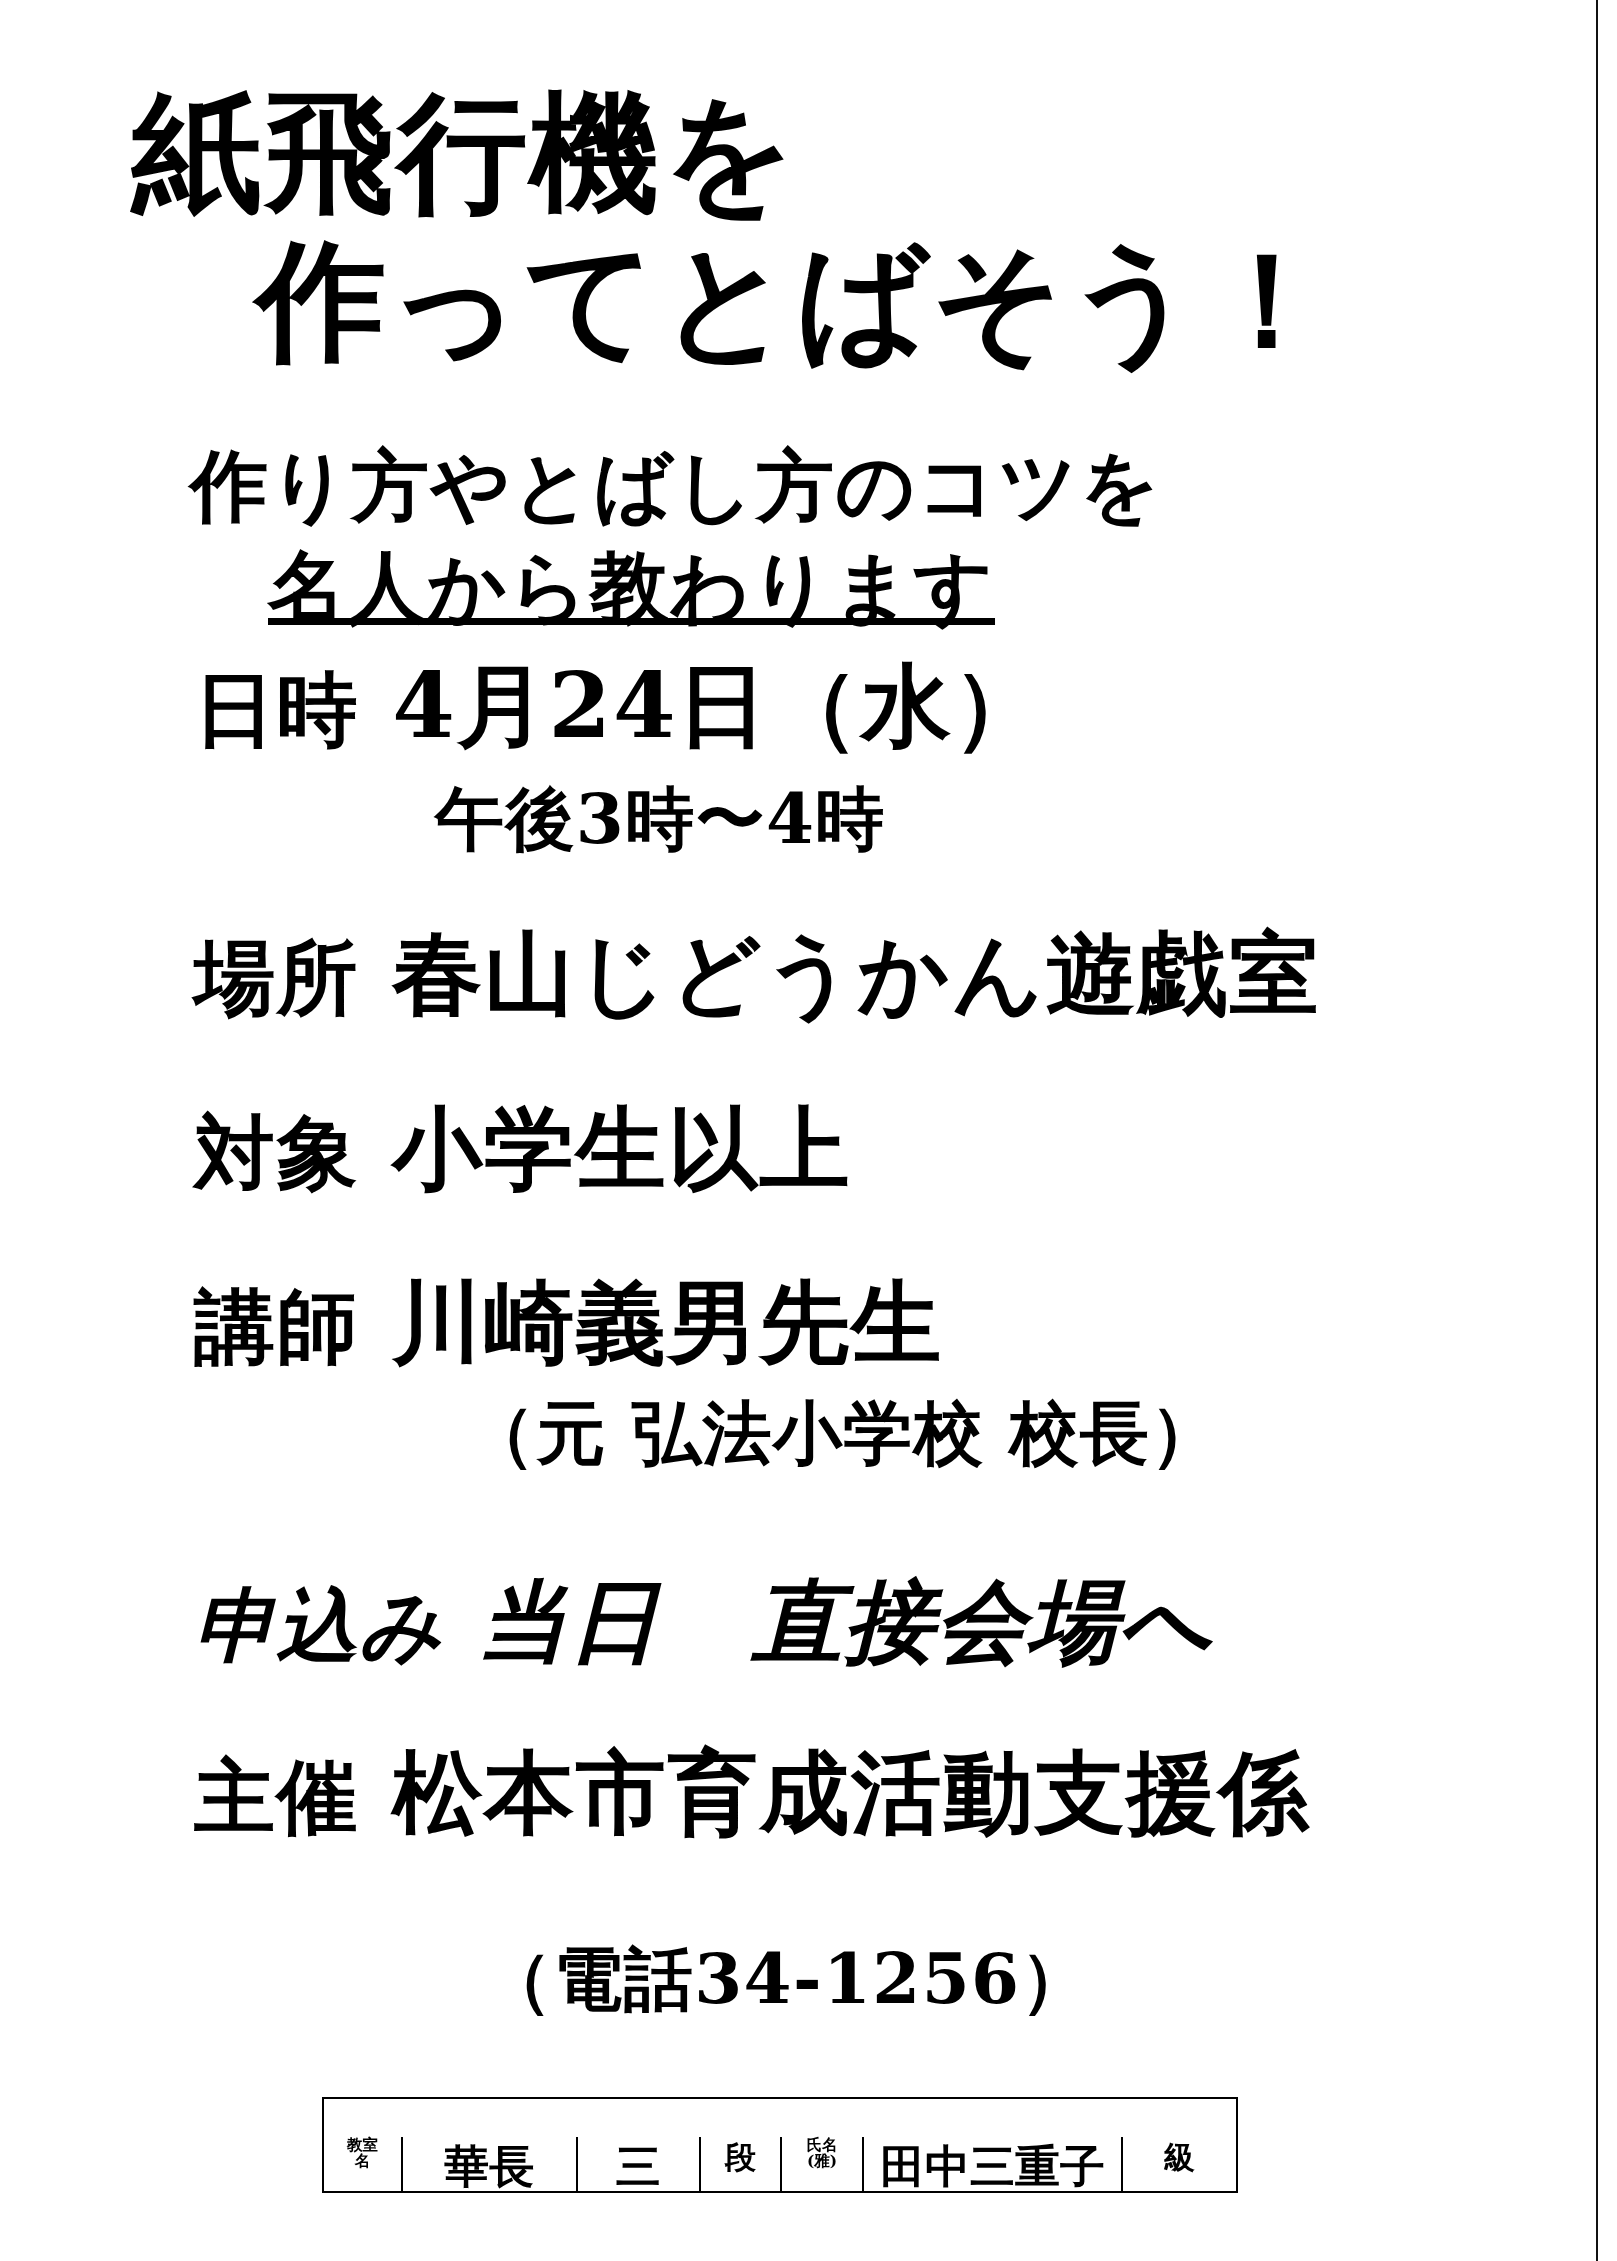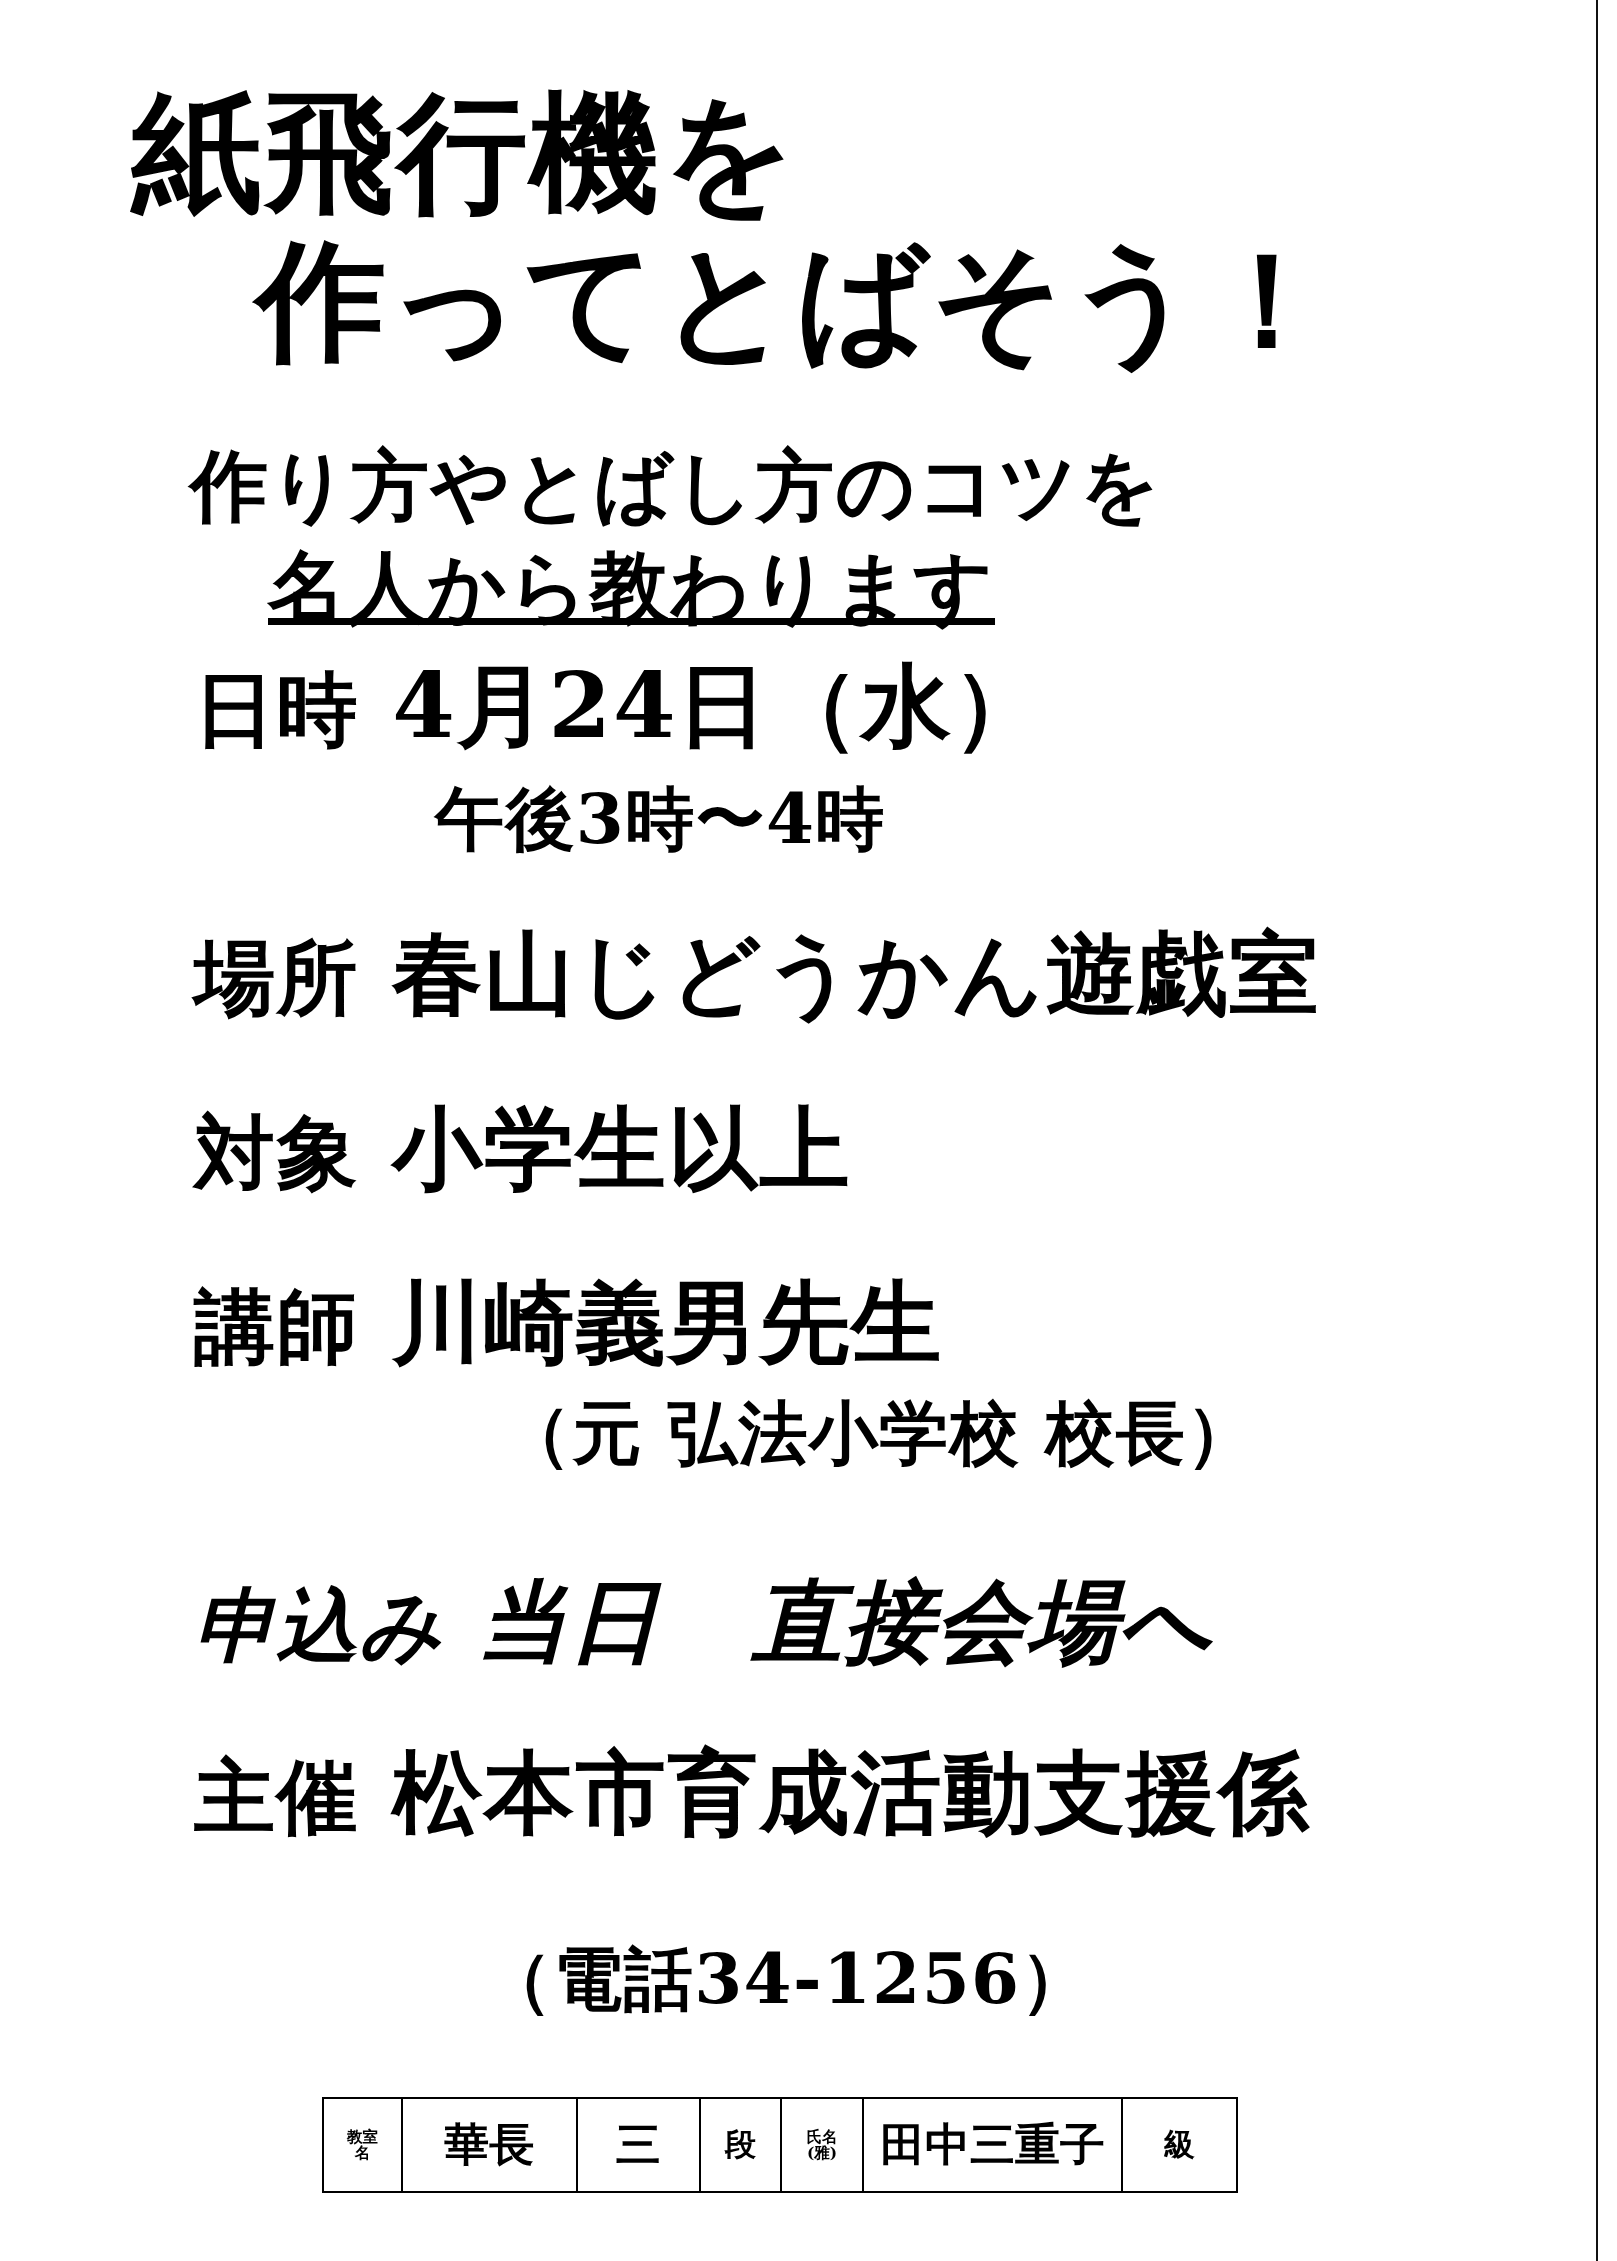--- a/index.html
+++ b/index.html
@@ -93,43 +93,43 @@
     position: absolute;
     font-size: 69px;
     line-height: 1;
   }
 
   .row-datetime   { top: 660px; }
   .row-datetime-2 { left: 435px; top: 784px; }
   .row-place      { top: 928px; }
   .row-target     { top: 1103px; }
   .row-teacher    { top: 1277px; }
-  .row-teacher-2  { left: 466px; top: 1398px; margin-left: 36px; }
+  .row-teacher-2  { left: 466px; top: 1398px; }
   .row-apply      { top: 1576px; font-style: italic; }
   .row-host       { top: 1747px; justify-content: space-between; }
   .row-host-2     { left: 466px; top: 1944px; margin-left: 17px; }
 
   
   .stamp {
     position: absolute;
     left: 322px;
     top: 2097px;
     width: 912px;
     height: 92px;
     border: 2.3px solid #000000;
     display: flex;
     align-items: stretch;
     background: #ffffff;
   }
   .stamp-cell {
     display: flex;
-    align-items: center;
     justify-content: center;
     border-right: 2.3px solid #000000;
     padding: 0 16px;
+    margin-top: 38px;
   }
   .stamp-cell:last-child { border-right: none; }
   .stamp-tiny {
     font-size: 15.5px;
     line-height: 1.05;
     text-align: center;
     font-weight: 700;
     white-space: pre-line;
   }
   .stamp-mid {

